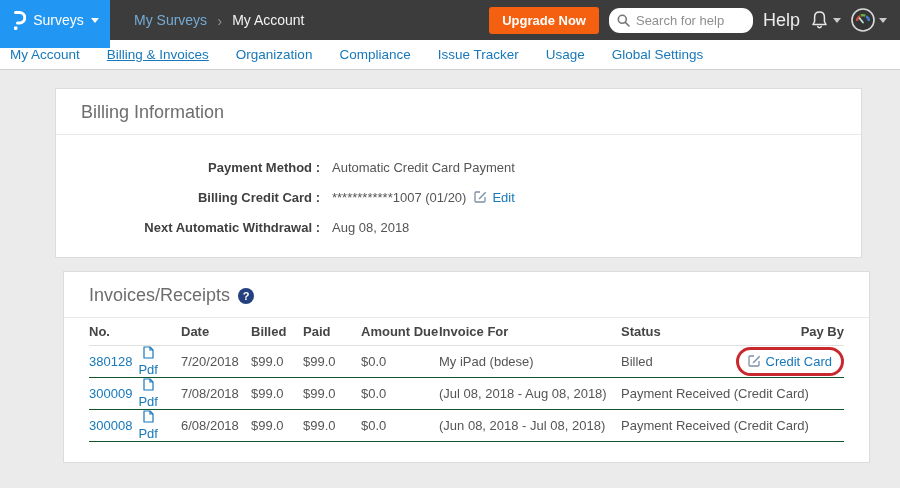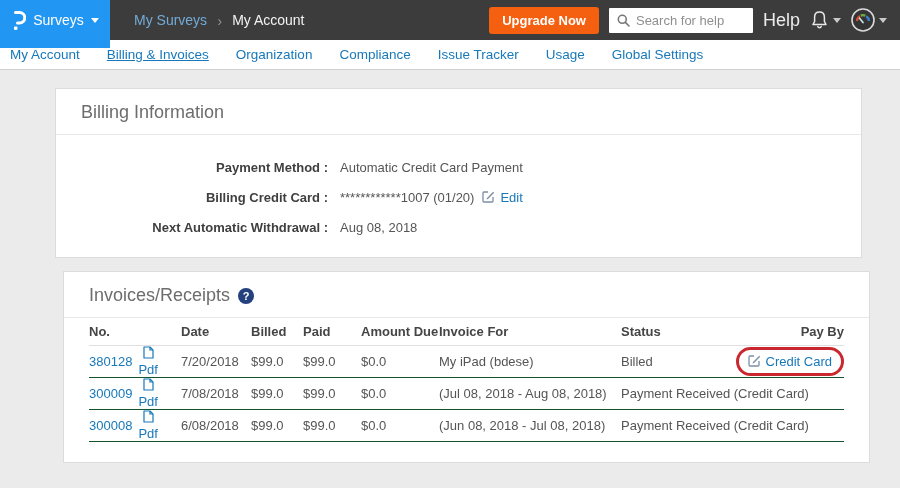--- a/index.html
+++ b/index.html
@@ -25,21 +25,21 @@
   .bc-parent { color:#74abd6; cursor:pointer; }
   .bc-sep { color:#8f8f8f; font-size:15px; }
   .bc-current { color:#f2f2f2; }
   .header-right { margin-left:auto; display:flex; align-items:center; gap:10px; padding-right:13px; }
   .upgrade-btn {
     background:#f4600f; color:#fff; border:none; border-radius:3px;
     font-family:inherit; font-size:13px; font-weight:700;
     padding:6px 13px; cursor:pointer;
   }
   .search-box {
-    background:#fff; border-radius:1px; height:25px; width:144px;
+    background:#fff; border-radius:11px; height:25px; width:144px;
     display:flex; align-items:center; gap:6px; padding:0 8px;
   }
   .search-box input {
     border:none; outline:none; width:100%; font-family:inherit;
     font-size:13px; color:#555; background:transparent; padding:0;
   }
   .search-box input::placeholder { color:#8f8f8f; }
   .help-label { color:#ececec; font-size:18px; cursor:pointer; }
   .icon-group { display:flex; align-items:center; gap:4px; cursor:pointer; }
 
@@ -64,21 +64,21 @@
   }
   .card-title { font-size:18px; color:#6d6d6d; }
   .help-circle {
     width:16px; height:16px; border-radius:50%;
     background:#24407f; color:#fff; font-size:11px; font-weight:700;
     display:inline-flex; align-items:center; justify-content:center;
     cursor:pointer;
   }
 
   
-  .binfo { padding:10px 22px 22px; font-size:13px; }
+  .binfo { padding:10px 14px 22px; font-size:13px; }
   .brow { display:flex; align-items:center; margin-top:15px; }
   .blabel { width:250px; text-align:right; font-weight:700; color:#3f3f3f; flex:0 0 auto; }
   .bvalue { margin-left:12px; color:#555; display:flex; align-items:center; gap:8px; }
   .link { color:#1778ba; cursor:pointer; text-decoration:none; }
   .inline-link { display:inline-flex; align-items:flex-start; gap:5px; }
 
   
   .itable { padding:0 25px 20px; font-size:13px; }
   .trow {
     display:grid;

